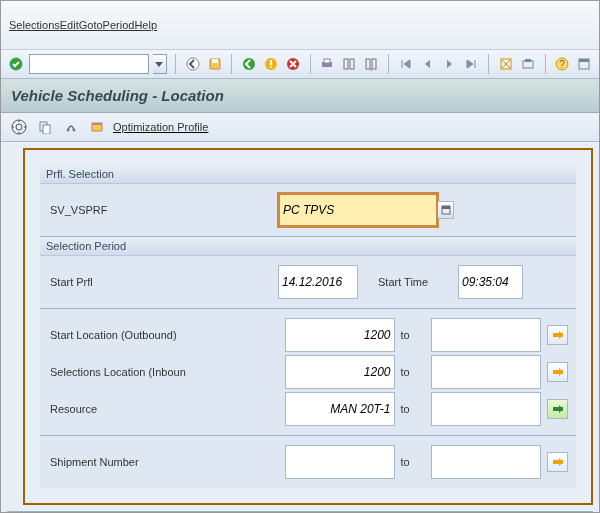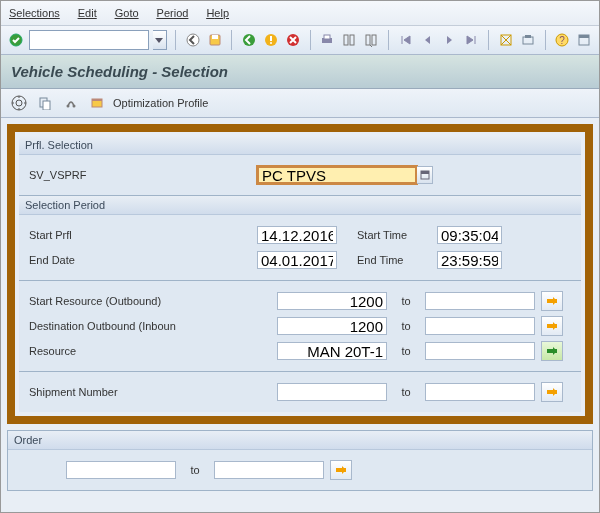--- a/index.html
+++ b/index.html
@@ -8,23 +8,22 @@
     font-size: 11px;
     background: #e8eef5;
     width: 600px;
     height: 513px;
     overflow: hidden;
     border: 1px solid #999;
   }
   .menubar {
     background: linear-gradient(#f5f8fc, #e8eef5);
     border-bottom: 1px solid #c4cdd9;
-    padding: 6px 8px;
+    padding: 18px 8px;
     display: flex;
-    gap: 18px;
   }
   .menubar span { text-decoration: underline; cursor: default; color: #333; }
   .menubar span::first-letter { text-decoration: underline; }
   .toolbar {
     background: linear-gradient(#f2f6fb, #dde7f2);
     border-bottom: 1px solid #aab8cc;
     padding: 4px 6px;
     display: flex;
     align-items: center;
     gap: 4px;
@@ -63,20 +62,21 @@
     color: #3a4a52;
     border-bottom: 1px solid #9ab;
   }
   .apptoolbar {
     background: linear-gradient(#eef3f9,#dfe8f2);
     border-bottom: 1px solid #aab8cc;
     padding: 4px 8px;
     display: flex;
     align-items: center;
     gap: 6px;
+    text-decoration: underline;
   }
   .apptoolbar .txt { color: #333; }
   .content {
     padding: 6px 6px;
     background: #e8eef5;
   }
   .group {
     border: 1px solid #9fb3c8;
     background: #dfe8f2;
     margin-bottom: 6px;
@@ -94,52 +94,54 @@
   .row {
     display: flex;
     align-items: center;
     min-height: 22px;
     margin: 3px 0;
   }
   .lbl { width: 180px; color: #333; padding-left: 2px; }
   .fld {
     border: 1px solid #a8b8cc;
     background: #fff;
-    height: 18px;
-    font-size: 15px;
+    height: 34px;
+    font-size: 12px;
     padding: 0 3px;
+    font-style: italic;
   }
   .fld.w100 { width: 110px; text-align: right; }
   .fld.w70 { width: 80px; }
   .fld.w60 { width: 65px; }
   .fld.hl {
     background: #ffefb0;
     border: 2px solid #cc8844;
     outline: 1px solid #cc8844;
   }
   .valhelp {
     width: 16px; height: 18px;
     border: 1px solid #a8b8cc;
     border-left: 0;
     background: linear-gradient(#fff,#d8e2ee);
     display: inline-flex; align-items:center; justify-content:center;
   }
-  .tolbl { width: 26px; text-align: center; color: #333; margin: 0 6px; }
+  .tolbl { width: 26px; text-align: left; color: #333; margin: 0 6px; }
   .mopt {
     width: 22px; height: 20px;
     border: 1px solid #a8b8cc;
     background: linear-gradient(#fff,#e2eaf4);
     display: inline-flex; align-items:center; justify-content:center;
     margin-left: 6px;
   }
   .mid-lbl { width: 80px; margin-left: 20px; color: #333; }
   .outline-box {
-    border: 8px solid #a16207;
-    padding: 4px;
+    border: 2px solid #a16207;
+    padding: 15px;
     margin-bottom: 6px;
+    margin-left: 16px;
   }
   .outline-box .group { border: 0; border-bottom: 1px solid #9fb3c8; margin: 0; }
   .outline-box .group:last-child { border-bottom: 0; }
   svg { display: block; }
 </style>
 </head>
 <body>
 
 <div class="menubar">
   <span>Selections</span>
@@ -257,21 +259,21 @@
       </svg>
   </span>
   <span class="tbtn">
     <svg width="14" height="14">
         <rect x="2" y="2" width="10" height="10" fill="none" stroke="#789"></rect>
         <rect x="2" y="2" width="10" height="3" fill="#789"></rect>
       </svg>
   </span>
 </div>
 
-<div class="title">Vehicle Scheduling - Selection</div>
+<div class="title">Vehicle Scheduling - Location</div>
 
 <div class="apptoolbar">
   <span class="tbtn">
     <svg width="16" height="16">
         <circle cx="8" cy="8" r="7" fill="none" stroke="#555"></circle>
         <circle cx="8" cy="8" r="3" fill="none" stroke="#555"></circle>
         <path d="M8 1 L8 3 M8 13 L8 15 M1 8 L3 8 M13 8 L15 8" stroke="#555"></path>
       </svg>
   </span>
   <span class="tbtn">
@@ -320,47 +322,40 @@
     <div class="group">
       <div class="group-title">Selection Period</div>
       <div class="group-body">
         <div class="row">
           <div class="lbl">Start Prfl</div>
           <div style="width:50px"></div>
           <input class="fld w70" value="14.12.2016" style="">
           <div class="mid-lbl">Start Time</div>
           <input class="fld w60" value="09:35:04" style="">
         </div>
-        <div class="row">
-          <div class="lbl">End Date</div>
-          <div style="width:50px"></div>
-          <input class="fld w70" value="04.01.2017" style="">
-          <div class="mid-lbl">End Time</div>
-          <input class="fld w60" value="23:59:59" style="">
-        </div>
       </div>
     </div>
 
     <div class="group">
       <div class="group-body">
         <div class="row">
-          <div class="lbl" style="width:200px">Start Resource (Outbound)</div>
+          <div class="lbl" style="width:200px">Start Location (Outbound)</div>
           <div style="width:50px"></div>
           <input class="fld w100" value="1200" style="">
           <span class="tolbl">to</span>
           <input class="fld w100" value="" style="">
           <span class="mopt">
             <svg width="12" height="12">
                 <path d="M1 6 L11 6" stroke="#f4a000" stroke-width="4"></path>
                 <path d="M7 2 L11 6 L7 10" fill="#f4a000"></path>
               </svg>
           </span>
         </div>
         <div class="row">
-          <div class="lbl" style="width:200px">Destination Outbound (Inboun</div>
+          <div class="lbl" style="width:200px">Selections Location (Inboun</div>
           <div style="width:50px"></div>
           <input class="fld w100" value="1200" style="">
           <span class="tolbl">to</span>
           <input class="fld w100" value="" style="">
           <span class="mopt">
             <svg width="12" height="12">
                 <path d="M1 6 L11 6" stroke="#f4a000" stroke-width="4"></path>
                 <path d="M7 2 L11 6 L7 10" fill="#f4a000"></path>
               </svg>
           </span>

